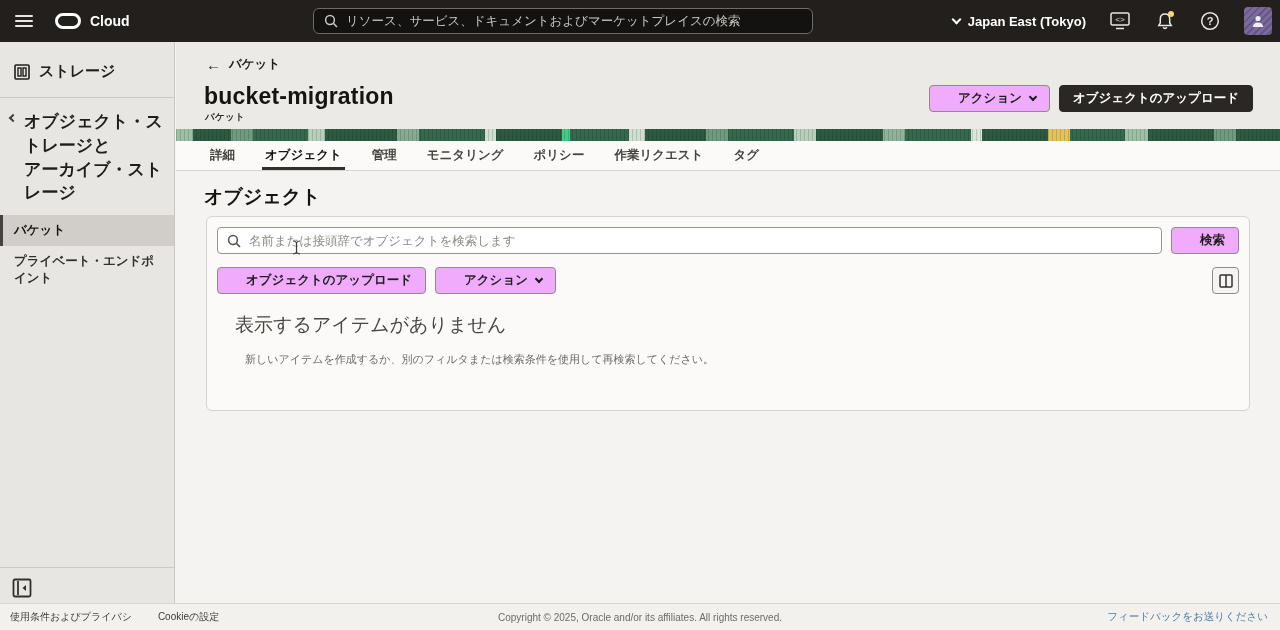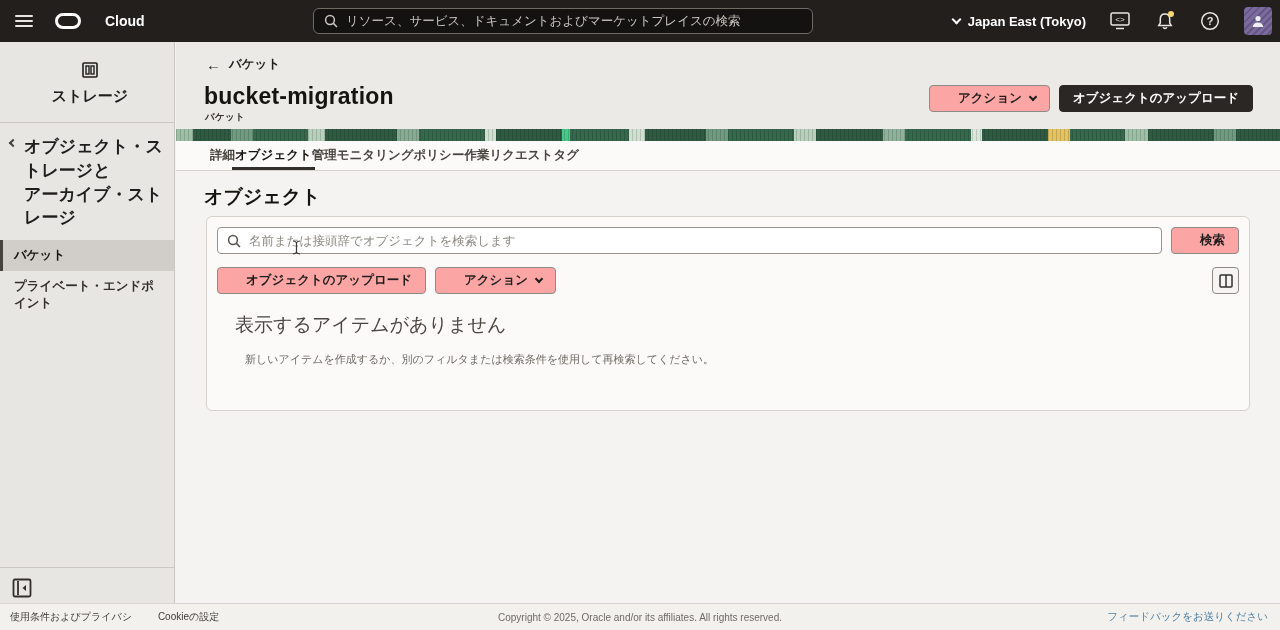--- a/index.html
+++ b/index.html
@@ -5,21 +5,21 @@
   * { margin:0; padding:0; box-sizing:border-box; }
   html,body { width:1280px; height:630px; overflow:hidden; }
   body { font-family:"Liberation Sans", sans-serif; background:#f5f3f1; position:relative; }
 
   
   .topbar { position:absolute; left:0; top:0; width:1280px; height:42px; background:#221f1d;
             display:flex; align-items:center; }
   .hamburger { width:18px; height:12px; margin-left:15px; display:flex; flex-direction:column;
                justify-content:space-between; cursor:pointer; }
   .hamburger span { display:block; height:2px; background:#e9e7e4; border-radius:1px; }
-  .brand { display:flex; align-items:center; margin-left:22px; gap:24px; }
+  .brand { display:flex; align-items:center; margin-left:22px; gap:9px; }
   .logo-pill { width:26px; height:16px; border:3px solid #ffffff; border-radius:9px; }
   .brand-name { color:#ffffff; font-size:14px; font-weight:700; }
   .top-search { position:absolute; left:313px; top:8px; width:500px; height:26px;
                 background:#141210; border:1px solid #6e6a64; border-radius:6px;
                 display:flex; align-items:center; padding:0 10px; gap:8px; }
   .top-search input { background:transparent; border:none; outline:none; color:#e8e6e3;
                       font-size:12.5px; width:100%; font-family:"Liberation Sans",sans-serif; }
   .top-search input::placeholder { color:#c9c6c1; opacity:1; }
   .top-right { position:absolute; right:8px; top:0; height:42px; display:flex; align-items:center; gap:23px; }
   .region { display:flex; align-items:center; gap:8px; color:#ffffff; font-size:13px; font-weight:600; cursor:pointer; }
@@ -28,21 +28,21 @@
   .top-icon { width:22px; height:22px; display:flex; align-items:center; justify-content:center; cursor:pointer; position:relative; }
   .avatar { width:28px; height:28px; border-radius:4px; background:#7b6a9d;
             background-image:repeating-linear-gradient(135deg, rgba(0,0,0,0.18) 0 2px, transparent 2px 5px);
             display:flex; align-items:center; justify-content:center; cursor:pointer; }
   .bell-dot { position:absolute; top:1px; right:2px; width:6px; height:6px; border-radius:50%; background:#f7d774; }
 
   
   .sidebar { position:absolute; left:0; top:42px; width:175px; height:568px; background:#e8e6e3;
              border-right:1px solid #c9c5c0; }
   .sb-title { display:flex; align-items:center; gap:9px; padding:20px 8px 16px 14px;
-              font-size:15px; font-weight:700; color:#201e1c;flex-direction:column; }
+              font-size:15px; font-weight:700; color:#201e1c; }
   .sb-divider { height:1px; background:#ccc8c3; margin:0; }
   .sb-back { display:flex; gap:8px; padding:12px 10px 10px 10px; cursor:pointer; }
   .sb-back-chev { width:6px; height:6px; border-left:2px solid #45423f; border-bottom:2px solid #45423f;
                   transform:rotate(45deg); margin-top:5px; flex:none; }
   .sb-back-label { font-size:17px; font-weight:700; color:#201e1c; line-height:1.4; }
   .sb-item { padding:7px 14px; font-size:12.5px; font-weight:600; color:#33302c; cursor:pointer; }
   .sb-item.active { background:#d1cec9; border-left:3px solid #45423f; padding-left:11px; font-weight:700; color:#16140f; }
   .sb-bottom { position:absolute; left:0; bottom:0; width:100%; }
   .sb-bottom-divider { height:1px; background:#ccc8c3; margin:0 0 10px 0; }
   .collapse-btn { margin:0 0 12px 12px; width:20px; height:20px; cursor:pointer; }
@@ -53,38 +53,38 @@
   .page-head { position:absolute; left:0; top:0; width:100%; height:87px; background:#eceae7; }
   .back-link { position:absolute; left:30px; top:14px; display:flex; align-items:center; gap:8px;
                font-size:12.5px; font-weight:700; color:#201e1c; cursor:pointer; }
   .back-arrow { font-size:15px; line-height:1; }
   .page-title { position:absolute; left:28px; top:41px; font-size:23px; font-weight:800; color:#16140f; letter-spacing:0.2px; }
   .page-sub { position:absolute; left:29px; top:69px; font-size:9.5px; font-weight:700; color:#34312d; letter-spacing:0.3px; }
   .head-actions { position:absolute; right:27px; top:43px; display:flex; gap:9px; }
   .btn { height:27px; display:inline-flex; align-items:center; justify-content:center; gap:8px;
          font-size:12.5px; font-weight:700; border-radius:4px; padding:0 13px; cursor:pointer;
          font-family:"Liberation Sans",sans-serif; }
-  .btn-outline { background:#fca5a5; border:1px solid #8f8b85; color:#201e1c;padding-left:28px; }
+  .btn-outline { background:#f0abfc; border:1px solid #8f8b85; color:#201e1c;padding-left:28px; }
   .btn-dark { background:#2b2724; border:1px solid #2b2724; color:#ffffff; }
   .btn .chev { border-color:#201e1c; width:6px; height:6px; }
 
   .banner { position:absolute; left:0; top:87px; width:100%; height:12px;
     background:linear-gradient(90deg,
       #9dbfa6 0,#9dbfa6 1.5%,#2e5a42 1.5%,#2e5a42 5%,#6f9a7f 5%,#6f9a7f 7%,#35684c 7%,#35684c 12%,
       #b7d0bc 12%,#b7d0bc 13.5%,#2e5a42 13.5%,#2e5a42 20%,#86ab92 20%,#86ab92 22%,#35684c 22%,#35684c 28%,
       #cfe0d1 28%,#cfe0d1 29%,#2e5a42 29%,#2e5a42 35%,#47c98a 35%,#47c98a 35.7%,#35684c 35.7%,#35684c 41%,
       #cfe0d1 41%,#cfe0d1 42.5%,#2e5a42 42.5%,#2e5a42 48%,#6f9a7f 48%,#6f9a7f 50%,#35684c 50%,#35684c 56%,
       #b7d0bc 56%,#b7d0bc 58%,#2e5a42 58%,#2e5a42 64%,#8fb29a 64%,#8fb29a 66%,#35684c 66%,#35684c 72%,
       #d9e6da 72%,#d9e6da 73%,#2e5a42 73%,#2e5a42 79%,#e3c25f 79%,#e3c25f 81%,#35684c 81%,#35684c 86%,
       #9dbfa6 86%,#9dbfa6 88%,#2e5a42 88%,#2e5a42 94%,#6f9a7f 94%,#6f9a7f 96%,#2e5a42 96%,#2e5a42 100%); }
   .banner::after { content:""; display:block; width:100%; height:100%;
     background:repeating-linear-gradient(90deg, rgba(0,0,0,0.14) 0 1px, transparent 1px 4px); }
 
   .tabs { position:absolute; left:0; top:99px; width:100%; height:30px; background:#fbfaf9;
-          border-bottom:1px solid #d7d3ce; display:flex; align-items:stretch; padding-left:34px; }
+          border-bottom:1px solid #d7d3ce; display:flex; align-items:stretch; padding-left:34px; gap:30px; }
   .tab { display:flex; align-items:center; font-size:12.5px; font-weight:600; color:#47443f;
          cursor:pointer; position:relative; }
   .tab.active { font-weight:700; color:#16140f; }
   .tab.active::after { content:""; position:absolute; left:-3px; right:-3px; bottom:0; height:3px; background:#33302c; }
 
   .content { position:absolute; left:0; top:130px; width:100%; height:253px; background:#f5f3f1; }
   .section-title { position:absolute; left:28px; top:12px; font-size:19px; font-weight:800; color:#16140f; }
 
   .card { position:absolute; left:30px; right:30px; top:44px; height:195px; background:#fbfaf9;
           border:1px solid #d5d1cb; border-radius:6px; padding:10px; }

